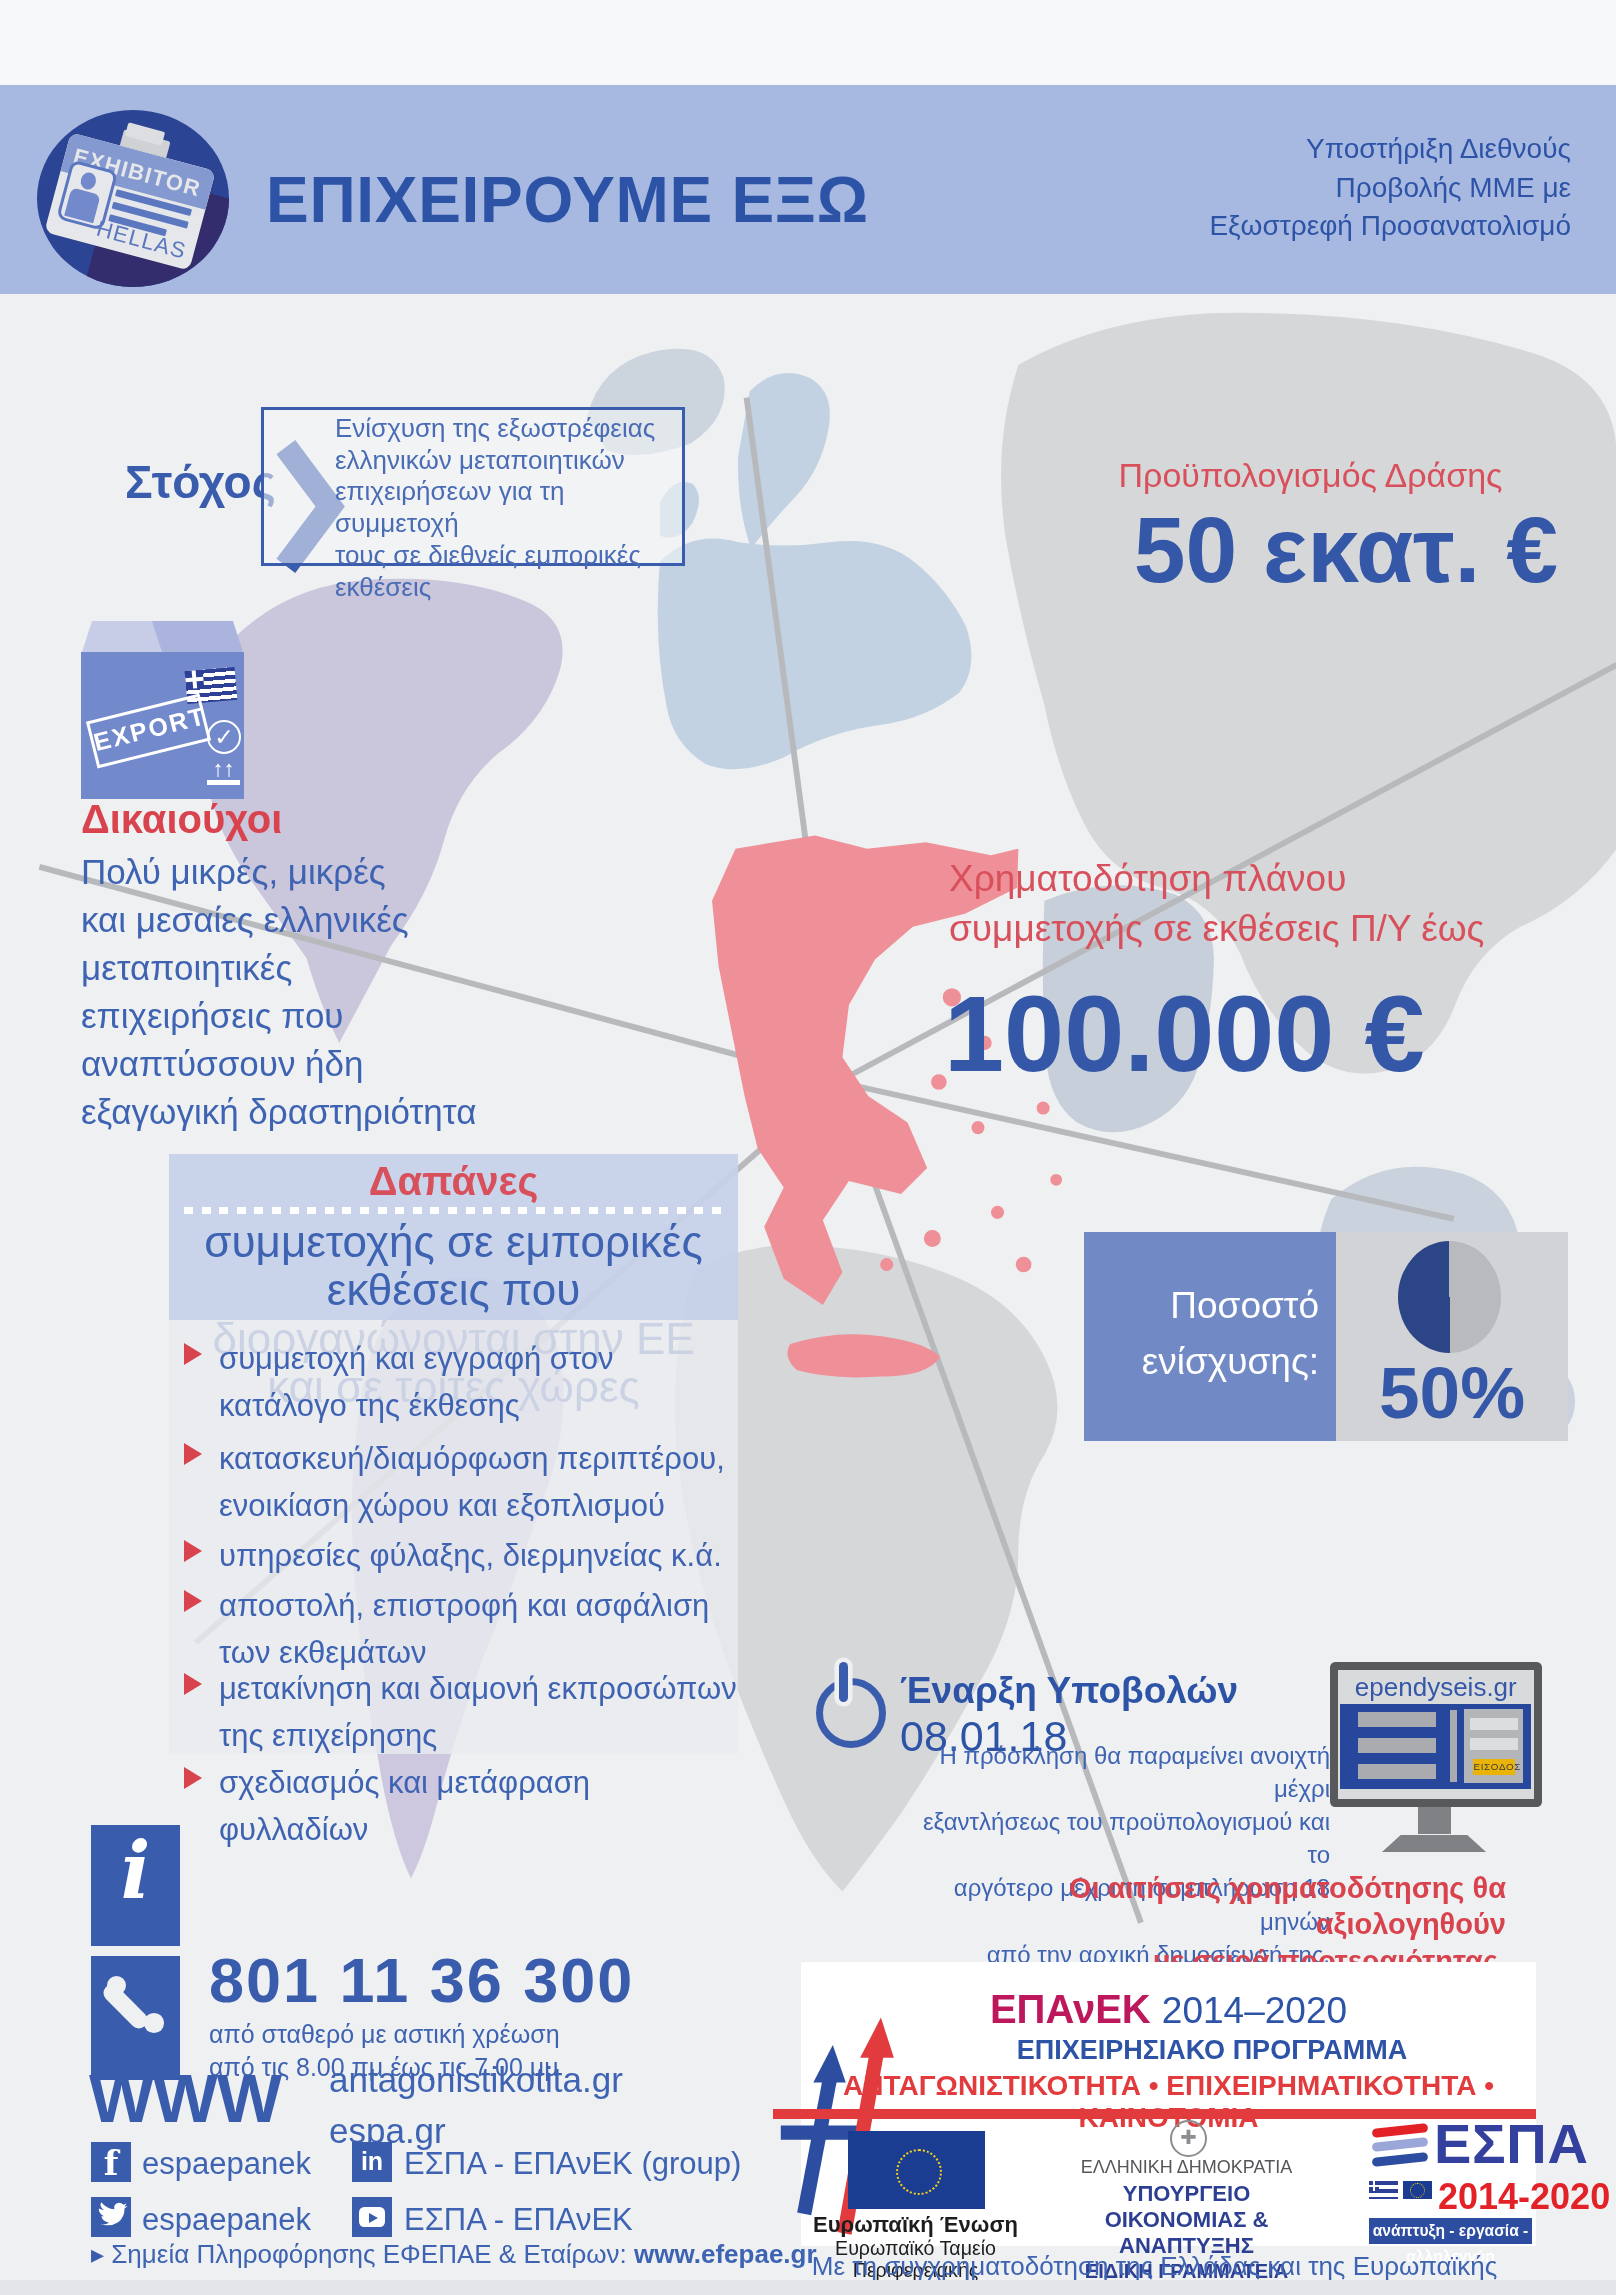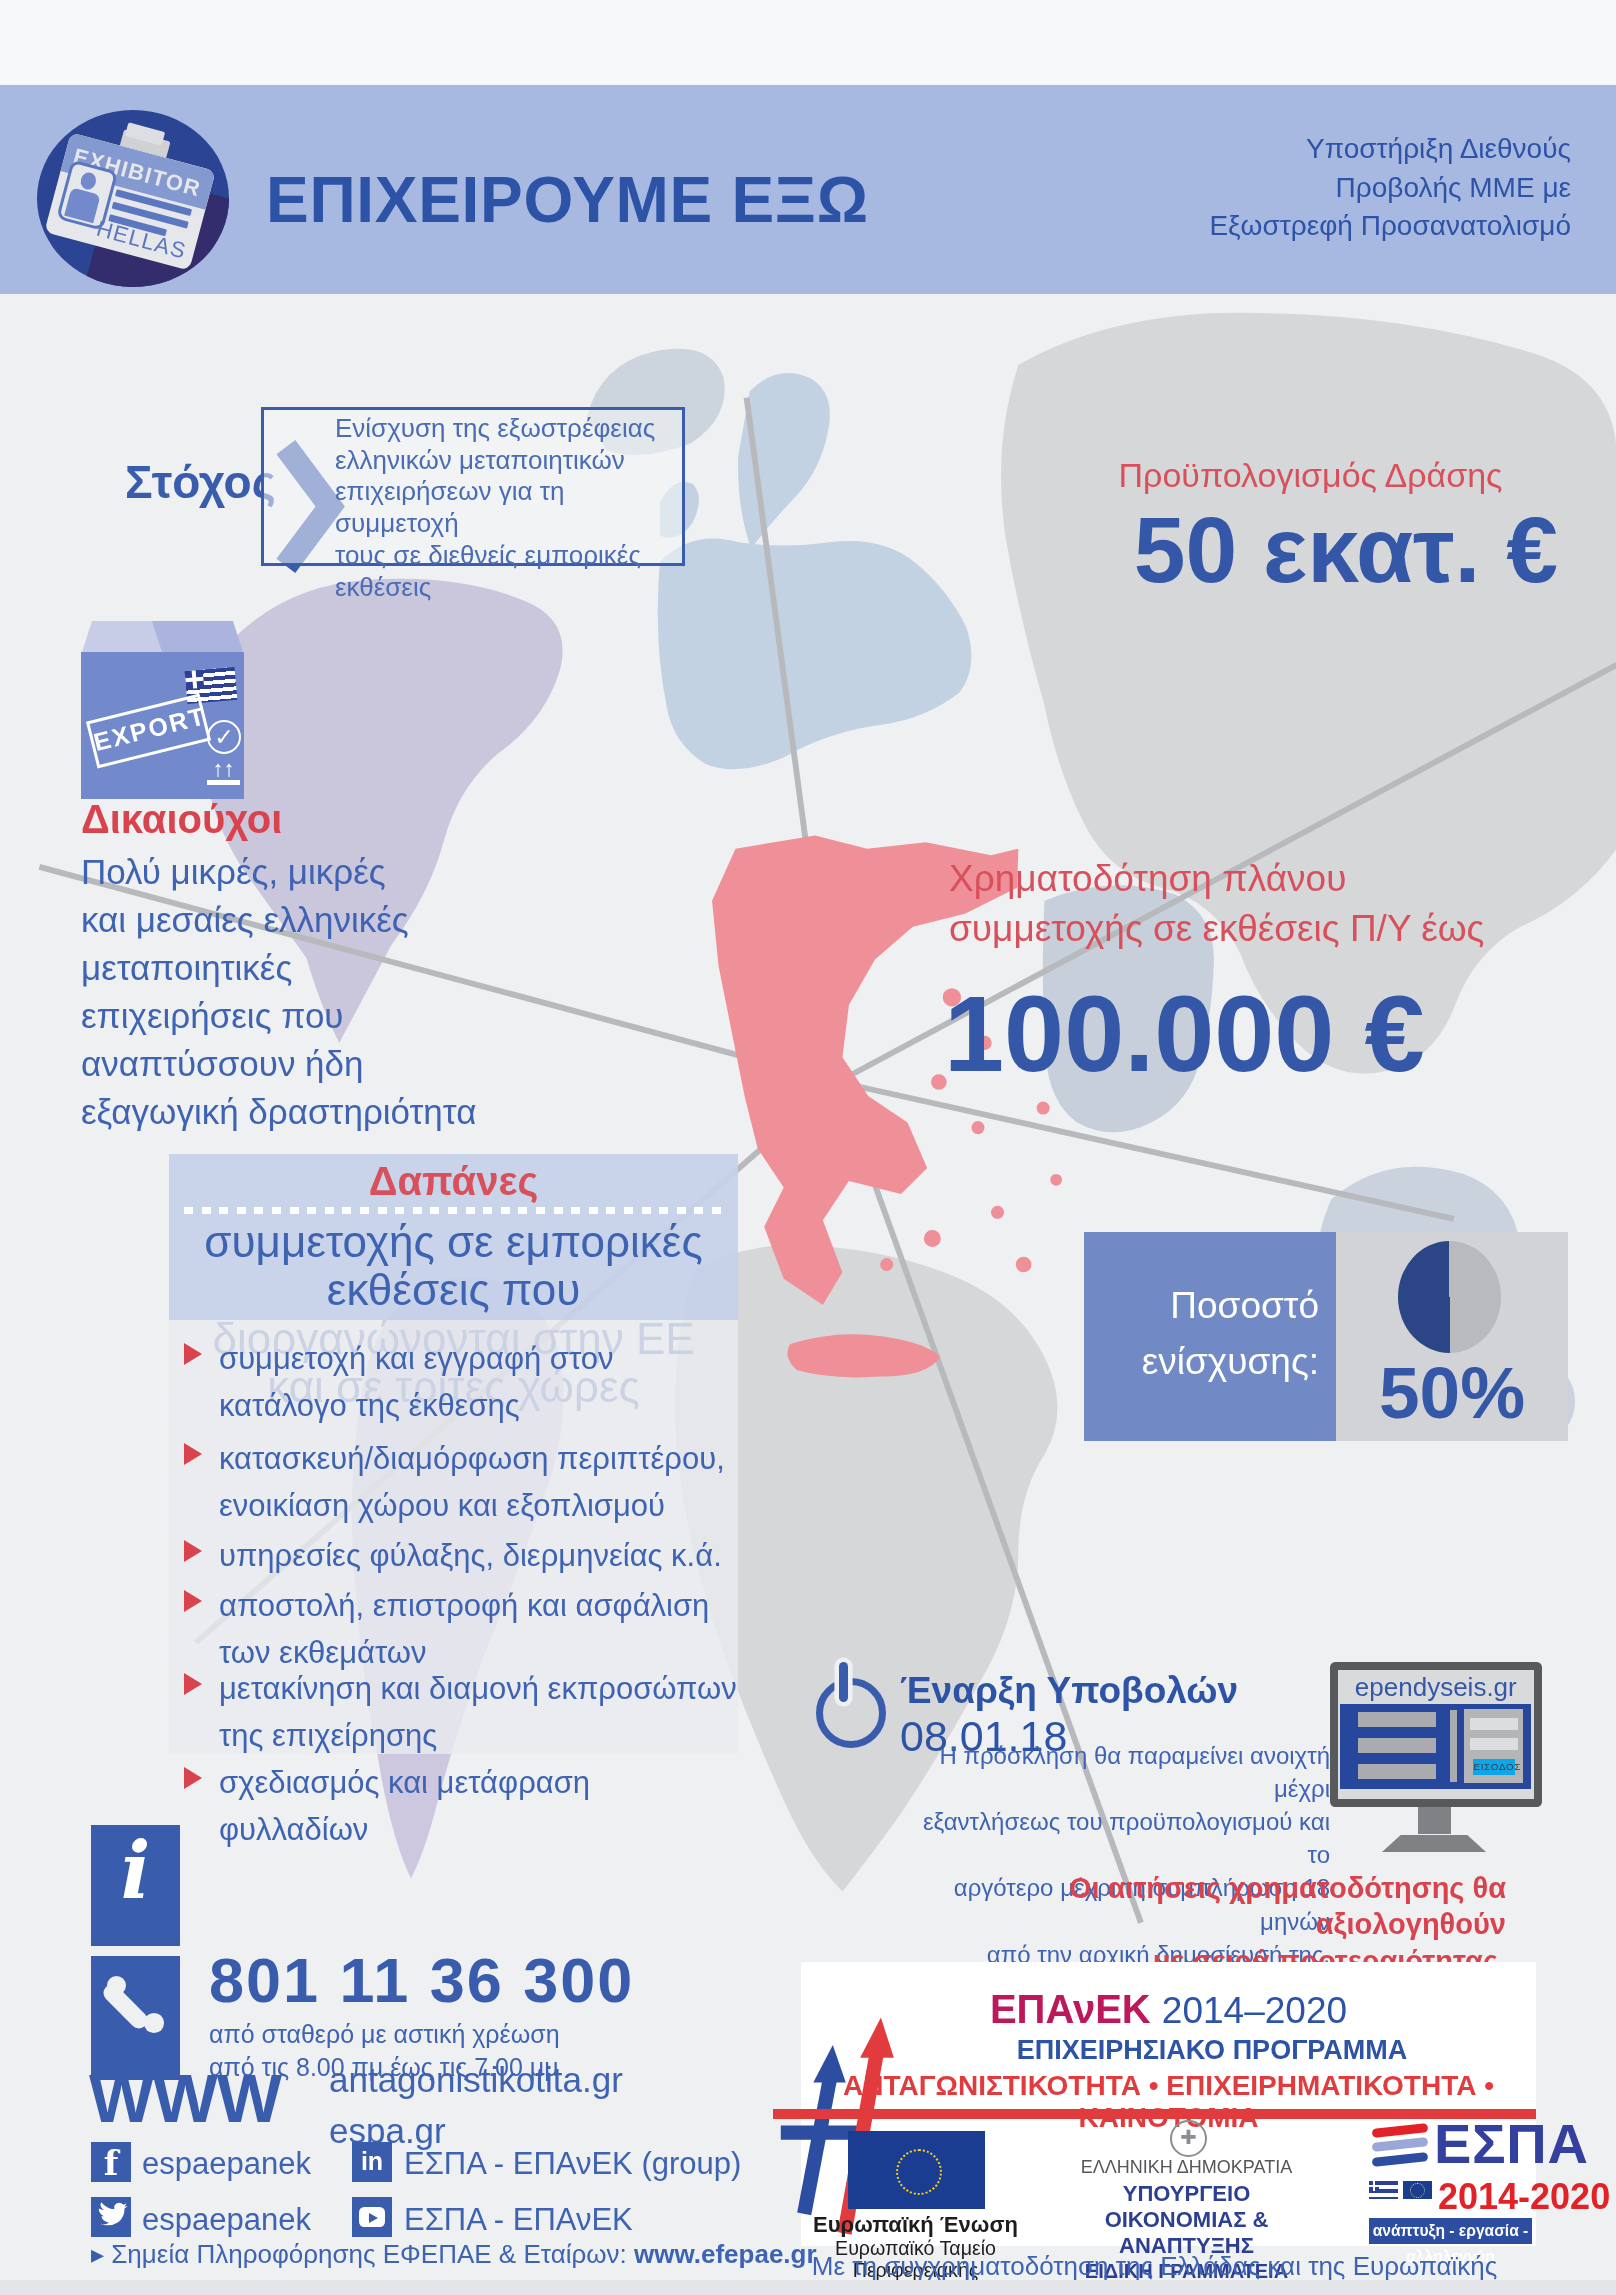--- a/index.html
+++ b/index.html
@@ -86,21 +86,21 @@
 
   
   .mon-frame{left:1330px;top:1662px;width:212px;height:145px;background:#58595b;border-radius:5.2px;}
   .mon-screen{position:absolute;left:7.8px;top:7.8px;width:196px;height:129px;background:#d9dadc;}
   .mon-header{position:absolute;left:0;top:0;width:100%;height:34px;text-align:center;font-size:26px;color:#3457a7;line-height:34px;background:#d9dadc;}
   .mon-body{position:absolute;left:2.6px;top:34px;width:191px;height:85px;background:#27479d;}
   .mon-bar{position:absolute;left:18px;width:78px;height:15.6px;background:#a9abb0;}
   .mon-div{position:absolute;left:110px;top:6.5px;width:6.5px;height:72px;background:#a9abb0;}
   .mon-login{position:absolute;left:124px;top:5.2px;width:59px;height:74px;background:#b3b5b8;}
   .mon-field{position:absolute;left:5.2px;width:48px;height:11.7px;background:#dcdddf;}
-  .mon-btn{position:absolute;left:9px;top:50px;width:42px;height:15.6px;background:#0ea5e9;font-size:9.8px;color:#3b3b3d;text-align:center;line-height:15.6px;letter-spacing:0.7px;}
+  .mon-btn{position:absolute;left:9px;top:50px;width:42px;height:15.6px;background:#eab308;font-size:9.8px;color:#3b3b3d;text-align:center;line-height:15.6px;letter-spacing:0.7px;}
   .mon-neck{left:1418px;top:1807px;width:33px;height:27px;background:#808184;}
   .mon-base{left:1382px;top:1835px;width:104px;height:17px;background:#808184;clip-path:polygon(18% 0,82% 0,100% 100%,0 100%);}
 
   
   .icon-box{width:89px;background:#3a5cad;color:#fff;}
   .info-i{font-family:"DejaVu Serif","Liberation Serif",serif;font-style:italic;font-weight:bold;font-size:78px;text-align:center;}
   .contact-text{left:209px;top:1825px;width:561px;font-size:27px;line-height:1.18;color:#3e63b2;}
   .phone-num{left:209px;top:1944px;font-size:63px;font-weight:bold;color:#3a5cad;letter-spacing:2px;}
   .phone-notes{left:209px;top:2018px;font-size:25px;line-height:1.3;color:#3e63b2;}
   .handset{position:absolute;left:15.6px;top:19.6px;width:57px;height:57px;}

